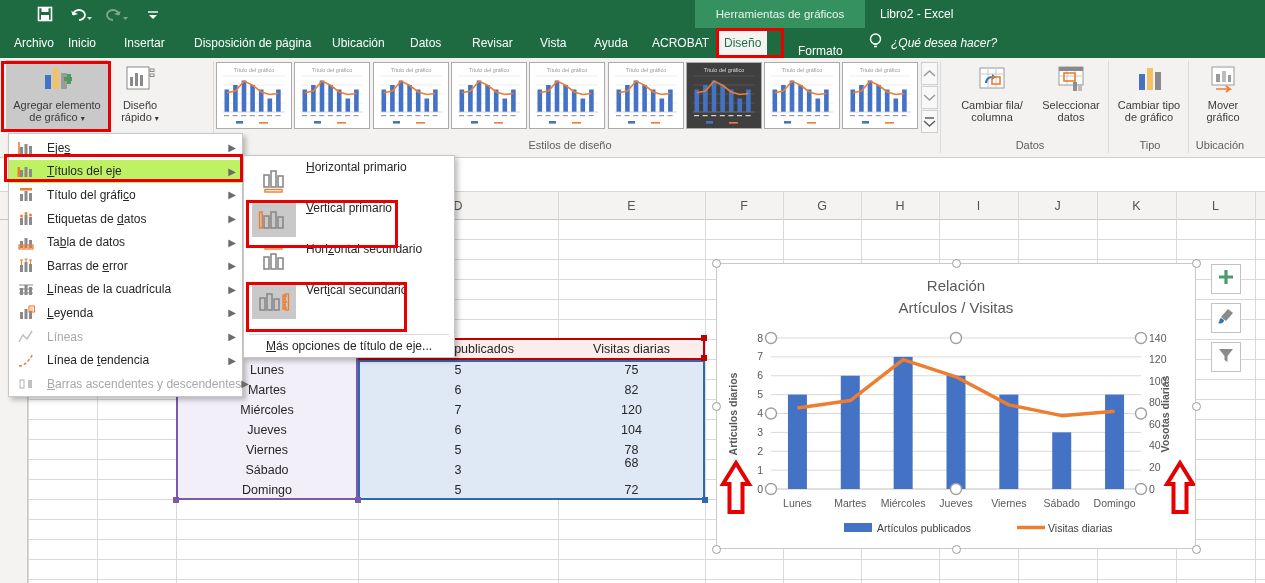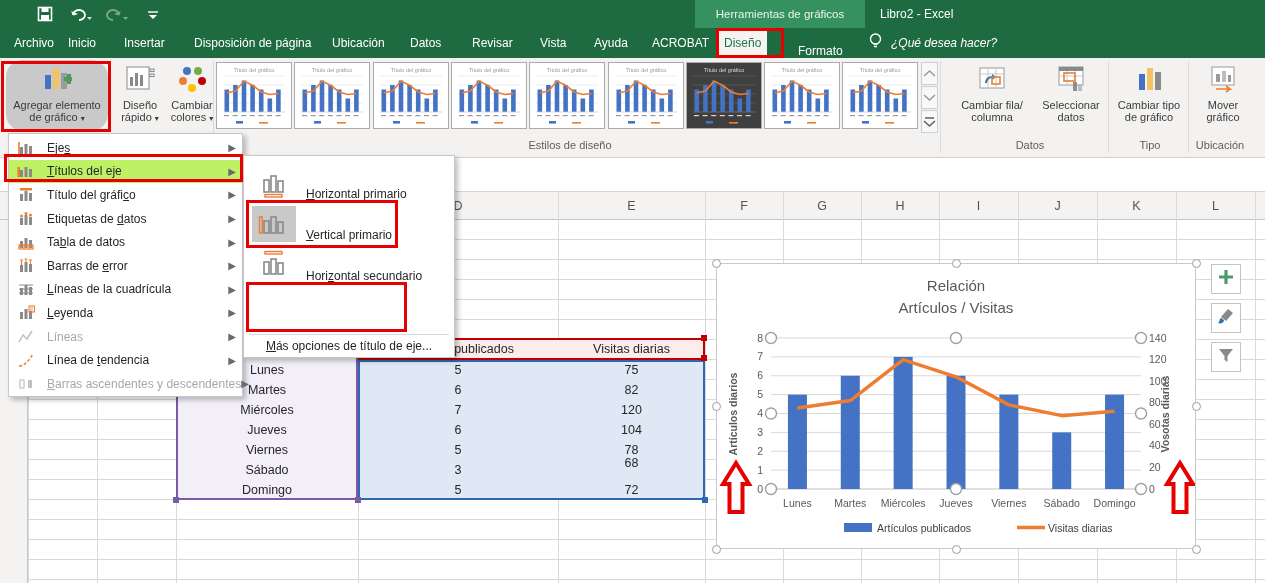--- a/index.html
+++ b/index.html
@@ -62,21 +62,21 @@
   
   #menu { left:8px; top:133px; width:235px; height:264px; background:#fff; border:1px solid #c6c6c6;
     box-shadow:3px 3px 5px rgba(0,0,0,.25); z-index:10; padding-top:2px; }
   .menu-item { height:23.6px; display:flex; align-items:center; padding:0 6px 0 8px; font-size:12px; color:#262626; }
   .menu-item.hl { background:#bef264; }
   .menu-item.disabled { color:#a8a8a8; }
   .menu-item .mi-label { flex:1; margin-left:12px; white-space:nowrap; }
   .menu-item .mi-arrow { color:#6b6b6b; font-size:10px; }
   #submenu { left:243px; top:155px; width:212px; height:203px; background:#fff; border:1px solid #c6c6c6;
     box-shadow:3px 3px 5px rgba(0,0,0,.25); z-index:11; padding-top:4px; }
-  .sub-item { height:41px; display:flex; align-items:flex-end; padding:0 8px; font-size:12px; color:#262626; }
+  .sub-item { height:41px; display:flex; align-items:flex-start; padding:0 8px; font-size:12px; color:#262626; }
   .sub-item .icon-wrap { width:44px; height:36px; display:flex; align-items:center; justify-content:center; }
   .sub-item .icon-wrap.pressed { background:#c9c9c9; }
   .sub-item .si-label { margin-left:10px; white-space:nowrap; }
   #submenu-sep { position:absolute; left:249px; top:334px; width:200px; height:1px; background:#d9d9d9; z-index:12; }
   #submenu-footer { position:absolute; left:243px; top:336px; width:212px; height:21px; line-height:21px;
     text-align:center; font-size:12px; color:#262626; z-index:12; }
 
   
   .redbox { position:absolute; border:3px solid #e60000; z-index:20; pointer-events:none; }
   u { text-decoration:underline; }
@@ -136,49 +136,39 @@
   <div class="abs" id="search-area">
       <span><svg width="15" height="18" viewBox="0 0 15 18" xmlns="http://www.w3.org/2000/svg">
           <circle cx="7.5" cy="7" r="5" fill="none" stroke="#fff" stroke-width="1.4"></circle>
           <path d="M5.5 12 h4 M6 14.5 h3" stroke="#fff" stroke-width="1.3"></path>
         </svg></span>
       <span id="search-label">¿Qué desea hacer?</span>
     </div>
 
   <div class="abs" id="ribbon"></div>
   <div class="abs" id="ribbon-content" style="left: 0px; top: 0px; width: 1265px; height: 160px; z-index: 4;">
-      <div class="big-btn pressed" style="left: 6px; width: 102px; border-radius: 17px;">
+      <div class="big-btn pressed" style="left: 6px; width: 102px;">
         <div><svg width="30" height="28" viewBox="0 0 30 28" xmlns="http://www.w3.org/2000/svg">
             <rect x="3" y="10" width="6" height="14" fill="#4472C4"></rect>
             <rect x="11" y="3" width="6" height="21" fill="#f2c265"></rect>
             <rect x="19" y="8" width="6" height="16" fill="#9b9b9b"></rect>
             <path d="M22 14 h10 M27 9 v10" stroke="#4e9a5e" stroke-width="4"></path>
           </svg></div>
         <div class="blabel">Agregar elemento<br>de gráfico <span style="font-size:8px">▾</span></div>
       </div>
       <div class="big-btn" style="left: 114px; width: 52px;">
         <div><svg width="30" height="28" viewBox="0 0 30 28" xmlns="http://www.w3.org/2000/svg">
             <rect x="2" y="2" width="22" height="22" fill="#fff" stroke="#8a8a8a"></rect>
             <rect x="5" y="12" width="3" height="9" fill="#8a8a8a"></rect>
             <rect x="10" y="8" width="3" height="13" fill="#8a8a8a"></rect>
             <rect x="15" y="10" width="3" height="11" fill="#8a8a8a"></rect>
             <rect x="25" y="4" width="4" height="2.5" fill="none" stroke="#8a8a8a"></rect>
             <rect x="25" y="9" width="4" height="2.5" fill="none" stroke="#8a8a8a"></rect>
           </svg></div>
         <div class="blabel">Diseño<br>rápido <span style="font-size:8px">▾</span></div>
-      </div>
-      <div class="big-btn" style="left: 170px; width: 44px;">
-        <div><svg width="30" height="28" viewBox="0 0 30 28" xmlns="http://www.w3.org/2000/svg">
-            <circle cx="10" cy="6" r="4" fill="#4472C4"></circle>
-            <circle cx="21" cy="6" r="4" fill="#70AD47"></circle>
-            <circle cx="6" cy="16" r="4" fill="#ED7D31"></circle>
-            <circle cx="25" cy="16" r="4" fill="#C00000"></circle>
-            <circle cx="15" cy="23" r="4" fill="#FFC000"></circle>
-          </svg></div>
-        <div class="blabel">Cambiar<br>colores <span style="font-size:8px">▾</span></div>
       </div>
       <div class="vsep" style="left: 213px;"></div>
       <div class="vsep" style="left: 940px;"></div>
       <div class="vsep" style="left: 1108px;"></div>
       <div class="vsep" style="left: 1188px;"></div>
       <div class="thumb" style="left: 216px;"><svg width="76" height="68" viewBox="0 0 76 68" xmlns="http://www.w3.org/2000/svg">
           <rect x="0.5" y="0.5" width="75" height="66" fill="#ffffff" stroke="#ababab"></rect>
           <text x="38" y="10" font-size="5.5" fill="#9a9a9a" text-anchor="middle" font-family="Liberation Sans">Título del gráfico</text>
           <line x1="7" x2="69" y1="14" y2="14" stroke="#d9d9d9" stroke-width="0.5"></line>
           <line x1="7" x2="69" y1="23" y2="23" stroke="#d9d9d9" stroke-width="0.5"></line>
@@ -799,20 +789,32 @@
         <div class="icon-wrap">
           <svg width="32" height="30" viewBox="0 0 32 30" xmlns="http://www.w3.org/2000/svg">
             <rect x="7" y="1.5" width="17" height="2.5" fill="none" stroke="#ED7D31" stroke-width="1.4"></rect>
             <rect x="6" y="12" width="5" height="12" fill="none" stroke="#8a8a8a" stroke-width="1.6"></rect>
             <rect x="13" y="9" width="5" height="15" fill="none" stroke="#8a8a8a" stroke-width="1.6"></rect>
             <rect x="20" y="13" width="5" height="11" fill="none" stroke="#8a8a8a" stroke-width="1.6"></rect>
           </svg>
         </div>
         <span class="si-label">Hori<u>z</u>ontal secundario</span>
       </div>
+      <div class="sub-item">
+        <div class="icon-wrap pressed">
+          <svg width="32" height="30" viewBox="0 0 32 30" xmlns="http://www.w3.org/2000/svg">
+            <rect x="2" y="12" width="5" height="12" fill="none" stroke="#8a8a8a" stroke-width="1.6"></rect>
+            <rect x="9" y="8" width="5" height="16" fill="none" stroke="#8a8a8a" stroke-width="1.6"></rect>
+            <rect x="16" y="13" width="5" height="11" fill="none" stroke="#8a8a8a" stroke-width="1.6"></rect>
+            <path d="M25 8 v16 M25 10 h4 M25 13 h3 M25 16 h4 M25 19 h3 M25 22 h4" stroke="#ED7D31" stroke-width="1.3" fill="none"></path>
+            <rect x="27" y="8" width="3.5" height="16" fill="none" stroke="#ED7D31" stroke-width="1.3"></rect>
+          </svg>
+        </div>
+        <span class="si-label">Vert<u>i</u>cal secundario</span>
+      </div>
     </div>
   <div class="abs" id="submenu-sep"></div>
   <div class="abs" id="submenu-footer"><u>M</u>ás opciones de título de eje...</div>
 
   <div class="abs" id="annotations" style="left: 0px; top: 0px; width: 1265px; height: 583px; z-index: 20; pointer-events: none;">
       <div class="redbox" style="left: 1px; top: 61px; width: 110px; height: 71px;"></div>
       <div class="redbox" style="left: 4px; top: 154px; width: 239px; height: 28px;"></div>
       <div class="redbox" style="left: 246px; top: 200px; width: 152px; height: 48px;"></div>
       <div class="redbox" style="left: 246px; top: 282px; width: 161px; height: 50px;"></div>
       <div class="redbox" style="left: 716px; top: 28px; width: 68px; height: 30px;"></div>

